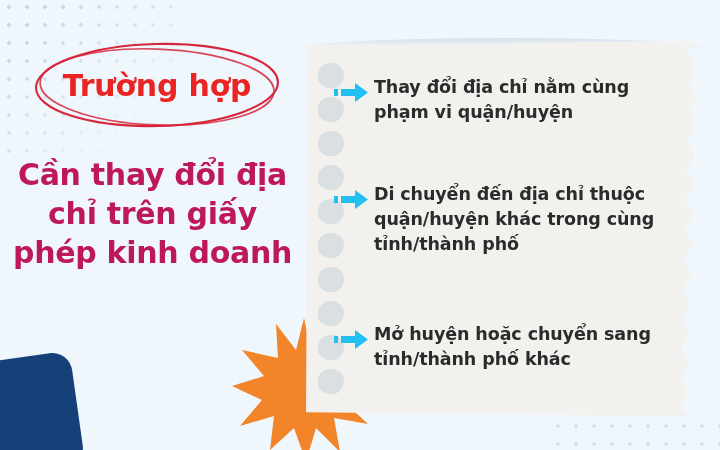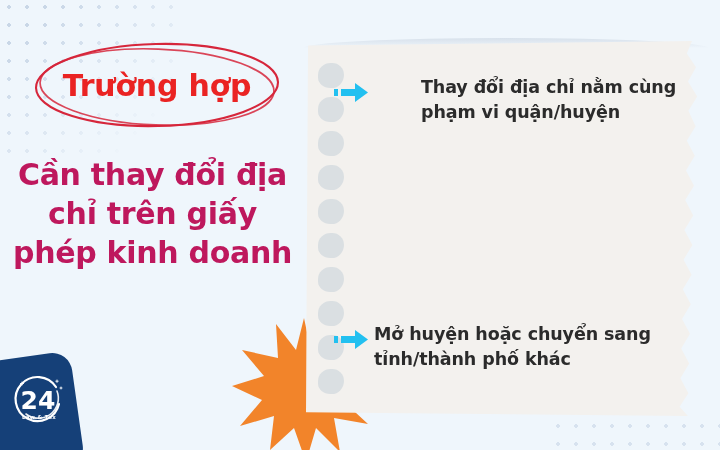--- a/index.html
+++ b/index.html
@@ -158,21 +158,21 @@
     margin-right: 6px;
   }
   .item-text {
     flex: 1 1 auto;
     font-size: 17.5px;
     line-height: 1.42;
     font-weight: 700;
     color: #2b2b2b;
     letter-spacing: -0.1px;
   }
-  #item-0 { top: 34px; gap: 47px; }
+  #item-0 { top: 34px; }
   #item-1 { top: 141px; }
   #item-2 { top: 281px; }
 
   
   .logo-card {
     position: absolute;
     left: -38px;
     top: 358px;
     width: 116px;
     height: 116px;
@@ -255,40 +255,36 @@
     <div class="item" id="item-0">
       <div class="item-arrow">
         <svg width="34" height="19" viewBox="0 0 34 19">
           <path fill="#22c0f0" d="M0 6 h4 v7 h-4 z"></path>
           <path fill="#22c0f0" d="M7 6 h14 v-6 l13 9.5 -13 9.5 v-6 h-14 z"></path>
         </svg>
       </div>
       <div class="item-text">Thay đổi địa chỉ nằm cùng phạm vi quận/huyện</div>
     </div>
 
+    <div class="item" id="item-1">
+      <div class="item-arrow">
+        <svg width="34" height="19" viewBox="0 0 34 19">
+          <path fill="#22c0f0" d="M0 6 h4 v7 h-4 z"></path>
+          <path fill="#22c0f0" d="M7 6 h14 v-6 l13 9.5 -13 9.5 v-6 h-14 z"></path>
+        </svg>
+      </div>
+      <div class="item-text">Di chuyển đến địa chỉ thuộc quận/huyện khác trong cùng tỉnh/thành phố</div>
+    </div>
 
     <div class="item" id="item-2">
       <div class="item-arrow">
         <svg width="34" height="19" viewBox="0 0 34 19">
           <path fill="#22c0f0" d="M0 6 h4 v7 h-4 z"></path>
           <path fill="#22c0f0" d="M7 6 h14 v-6 l13 9.5 -13 9.5 v-6 h-14 z"></path>
         </svg>
       </div>
       <div class="item-text">Mở huyện hoặc chuyển sang tỉnh/thành phố khác</div>
     </div>
   </div>
 
   <div class="logo-card"></div>
-  <div class="logo-mark">
-    <svg width="58" height="56" viewBox="0 0 58 56">
-      <path d="M46 14 A22 22 0 1 0 49 31" fill="none" stroke="#ffffff" stroke-width="2.2" stroke-linecap="round"></path>
-      <path d="M16 41 A20 20 0 0 0 47 18" fill="none" stroke="#ffffff" stroke-width="1.6" stroke-linecap="round" opacity=".9"></path>
-      <text x="28" y="36" font-family="'DejaVu Sans','Liberation Sans',sans-serif" font-size="25" font-weight="700" fill="#ffffff" text-anchor="middle">24</text>
-      <text x="29" y="46" font-family="'DejaVu Sans','Liberation Sans',sans-serif" font-size="5.4" font-weight="700" fill="#ffffff" text-anchor="middle" letter-spacing="0.4">Law &amp; Tax</text>
-      <g stroke="#ffffff" stroke-width="1" stroke-linecap="round" opacity=".95">
-        <path d="M12 9 v3 M10.5 10.5 h3"></path>
-        <path d="M47 7 v2.4 M45.8 8.2 h2.4"></path>
-        <path d="M51 14 v2 M50 15 h2"></path>
-      </g>
-    </svg>
-  </div>
 
 </div>
 
 </body></html>

